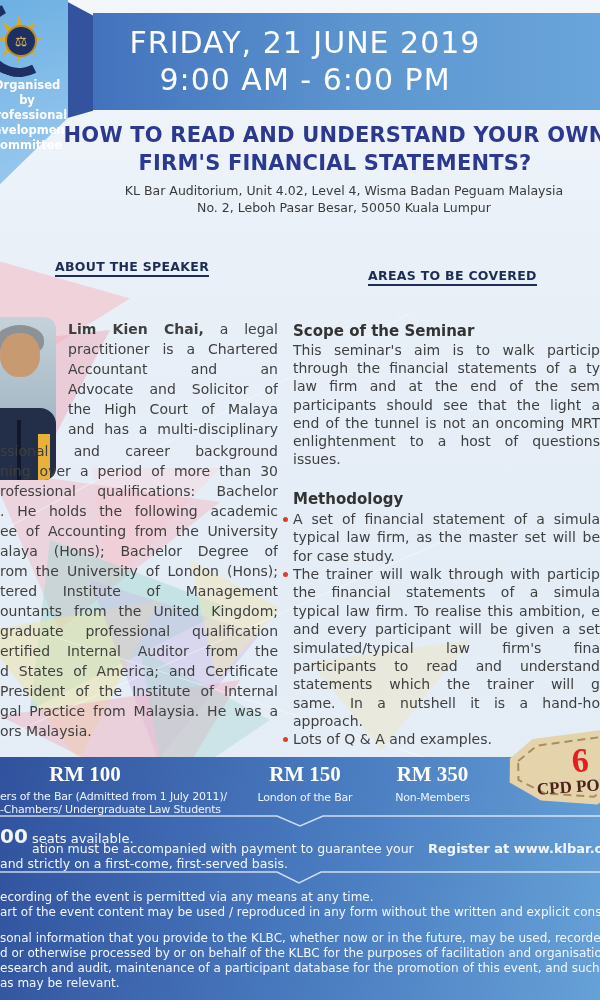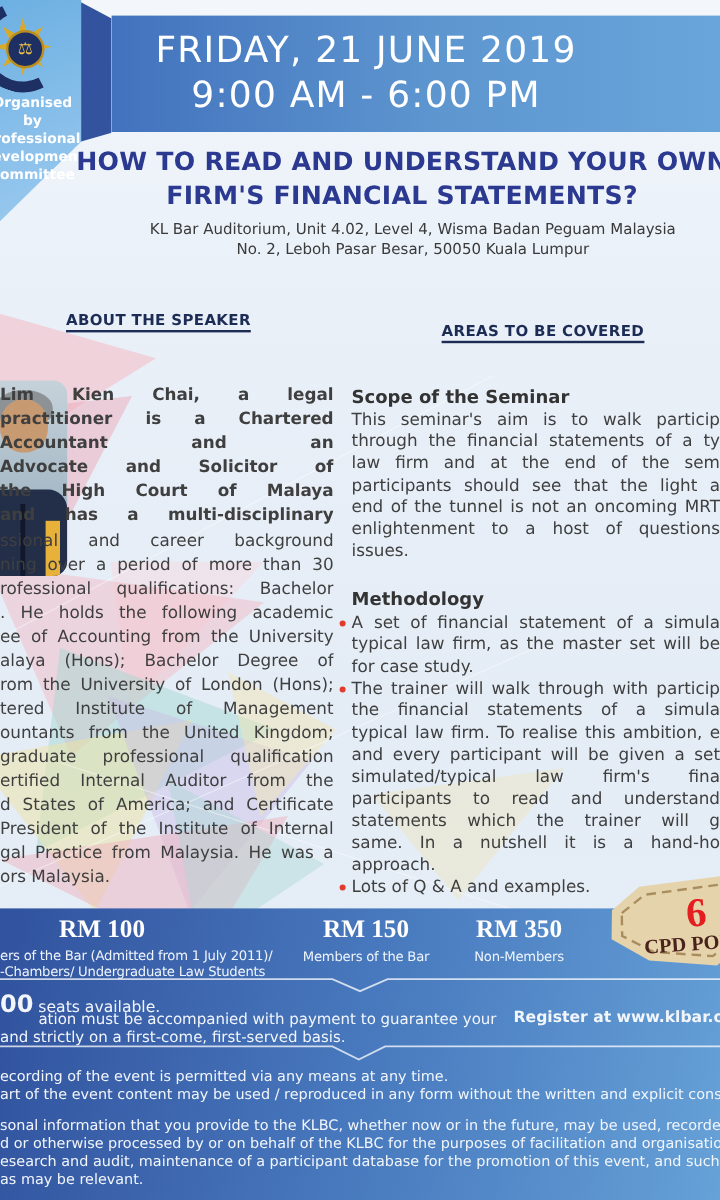--- a/index.html
+++ b/index.html
@@ -38,21 +38,21 @@
          font-size:12.5px;line-height:17px;}
 
   
   .sechead{font-size:12.5px;font-weight:bold;color:#1d2c55;letter-spacing:.3px;
            border-bottom:2px solid #1d2c55;padding-bottom:1px;}
 
   
   .line{white-space:nowrap;font-size:14px;color:#3f3f3f;}
   .j{text-align:justify;text-align-last:justify;}
   .leftline{width:278px;height:20px;overflow:hidden;box-sizing:border-box;}
-  .ind{font-weight:bold;}
+  .ind{padding-left:68px;}
   .rightline{width:307px;height:18.2px;}
   .bold-sub{font-size:15px;font-weight:bold;color:#333;}
   .bgroup{left:293px;width:307px;}
   .bgroup .line{height:18.4px;}
   .dot{position:absolute;left:-10px;top:6px;width:5px;height:5px;border-radius:50%;background:#e23b2e;}
 
   
   .photo{left:-18px;top:317px;width:74px;height:163px;border-radius:12px;overflow:hidden;
          background:linear-gradient(180deg,#c6d2da,#a5b9c6 60%,#93a9b8);}
   .photo .hair{position:absolute;left:14px;top:8px;width:48px;height:30px;border-radius:50% 50% 40% 40%;background:#8d9296;}
@@ -198,21 +198,21 @@
   </div>
 
   <div class="abs bottom"></div>
 
   <div class="abs price" style="left:-10px;top:762px;width:190px;">RM 100</div>
   <div class="abs aud" style="left:0;top:790px;">
     <div>ers of the Bar (Admitted from 1 July 2011)/</div>
     <div>-Chambers/ Undergraduate Law Students</div>
   </div>
   <div class="abs price" style="left:230px;top:762px;width:150px;">RM 150</div>
-  <div class="abs aud" style="left:230px;top:791px;width:150px;text-align:center;">Members of the Bar</div>
+  <div class="abs aud" style="left:230px;top:791px;width:150px;text-align:center;">London of the Bar</div>
   <div class="abs price" style="left:360px;top:762px;width:145px;">RM 350</div>
   <div class="abs aud" style="left:360px;top:791px;width:145px;text-align:center;">Non-Members</div>
 
   <svg class="abs" style="left:503px;top:730px;transform:rotate(-4deg);" width="145" height="82" viewBox="0 0 145 82">
     <path d="M8,24 L32,6 L100,2 L128,12 L136,46 L92,76 L36,68 L6,48 Z" fill="#e5d3ab"></path>
     <path d="M16,27 L36,13 L98,9 L123,18 L128,44 L89,68 L40,61 L15,46 Z" fill="none" stroke="#a98d5f" stroke-width="2" stroke-dasharray="8 5"></path>
     <text x="78" y="42" text-anchor="middle" font-family="Liberation Serif,serif" font-size="34" font-weight="bold" fill="#e41e20">6</text>
     <text x="84" y="62" text-anchor="middle" font-family="Liberation Serif,serif" font-size="17" font-weight="bold" fill="#4a221c">CPD POINTS</text>
   </svg>
 

